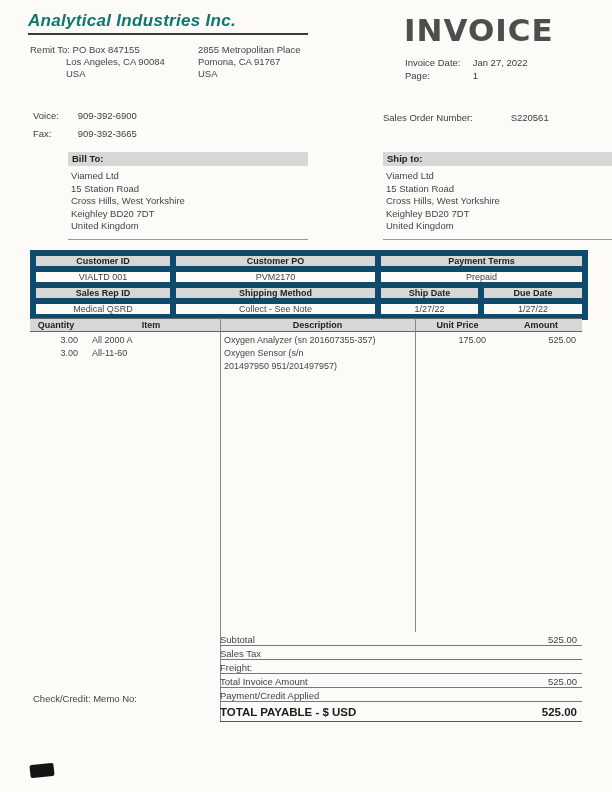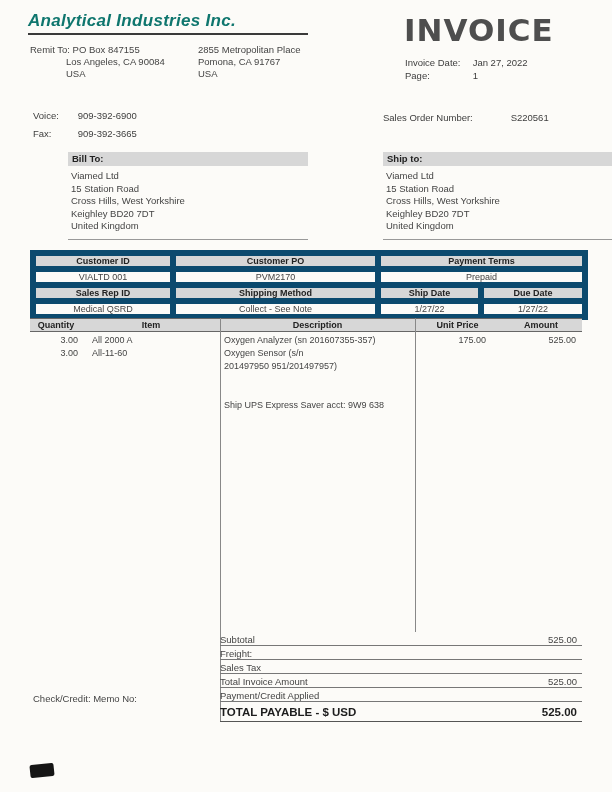--- a/index.html
+++ b/index.html
@@ -206,43 +206,36 @@
       <div class="c-price"></div>
       <div class="c-amt"></div>
     </div>
     <div class="li-grid li-row">
       <div class="c-qty"></div>
       <div class="c-item"></div>
       <div class="c-desc">201497950 951/201497957)</div>
       <div class="c-price"></div>
       <div class="c-amt"></div>
     </div>
-    <div class="li-grid li-row gap-above">
-      <div class="c-qty"></div>
-      <div class="c-item"></div>
-      <div class="c-desc">Ship UPS Express Saver acct: 9W9 638</div>
-      <div class="c-price"></div>
-      <div class="c-amt"></div>
-    </div>
   </div>
 
   <div class="abs vline vline-desc-left"></div>
   <div class="abs vline vline-desc-right"></div>
 
   <div class="abs totals">
     <div class="t-row">
       <span>Subtotal</span>
       <span>525.00</span>
     </div>
     <div class="t-row">
+      <span>Sales Tax</span>
+      <span></span>
+    </div>
+    <div class="t-row">
       <span>Freight:</span>
-      <span></span>
-    </div>
-    <div class="t-row">
-      <span>Sales Tax</span>
       <span></span>
     </div>
     <div class="t-row">
       <span>Total Invoice Amount</span>
       <span>525.00</span>
     </div>
     <div class="t-row">
       <span>Payment/Credit Applied</span>
       <span></span>
     </div>

